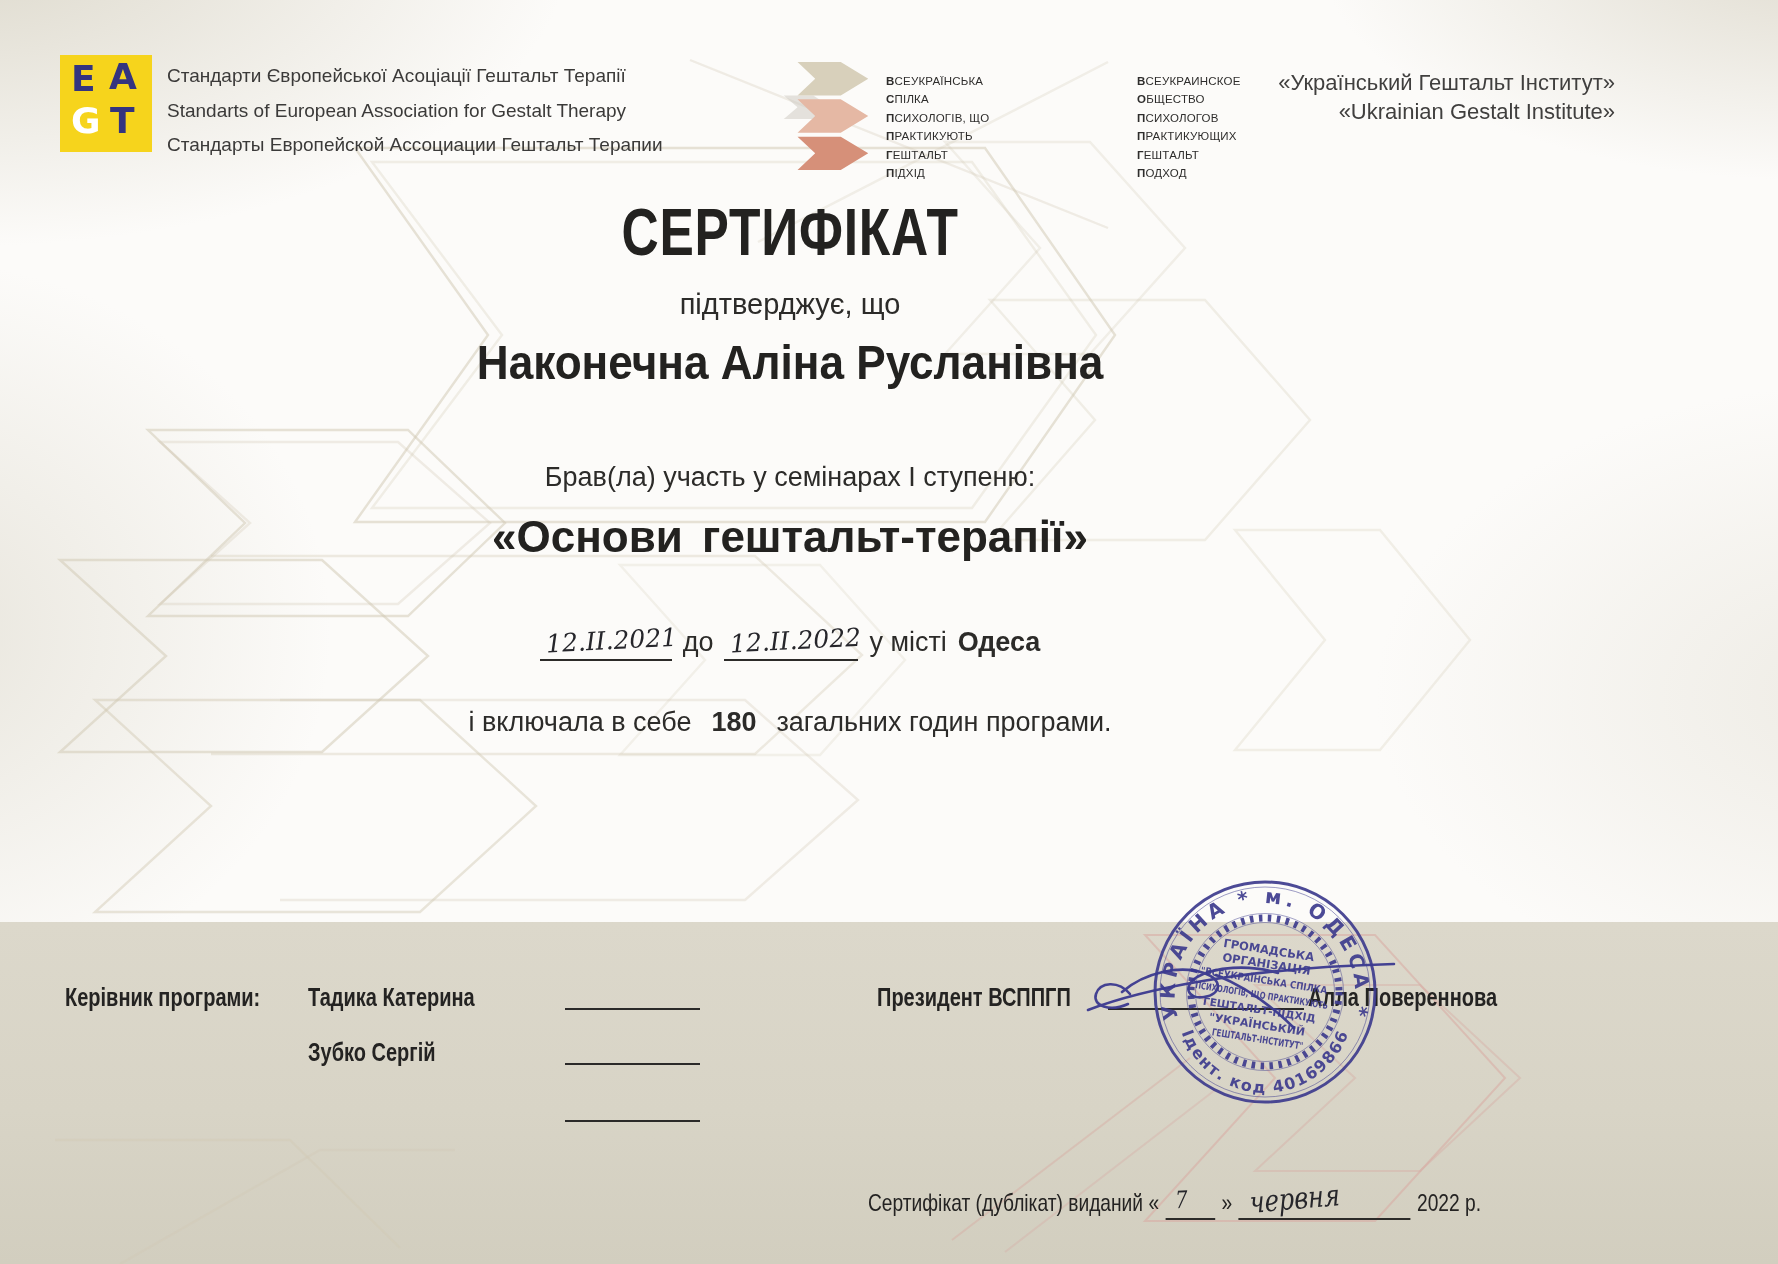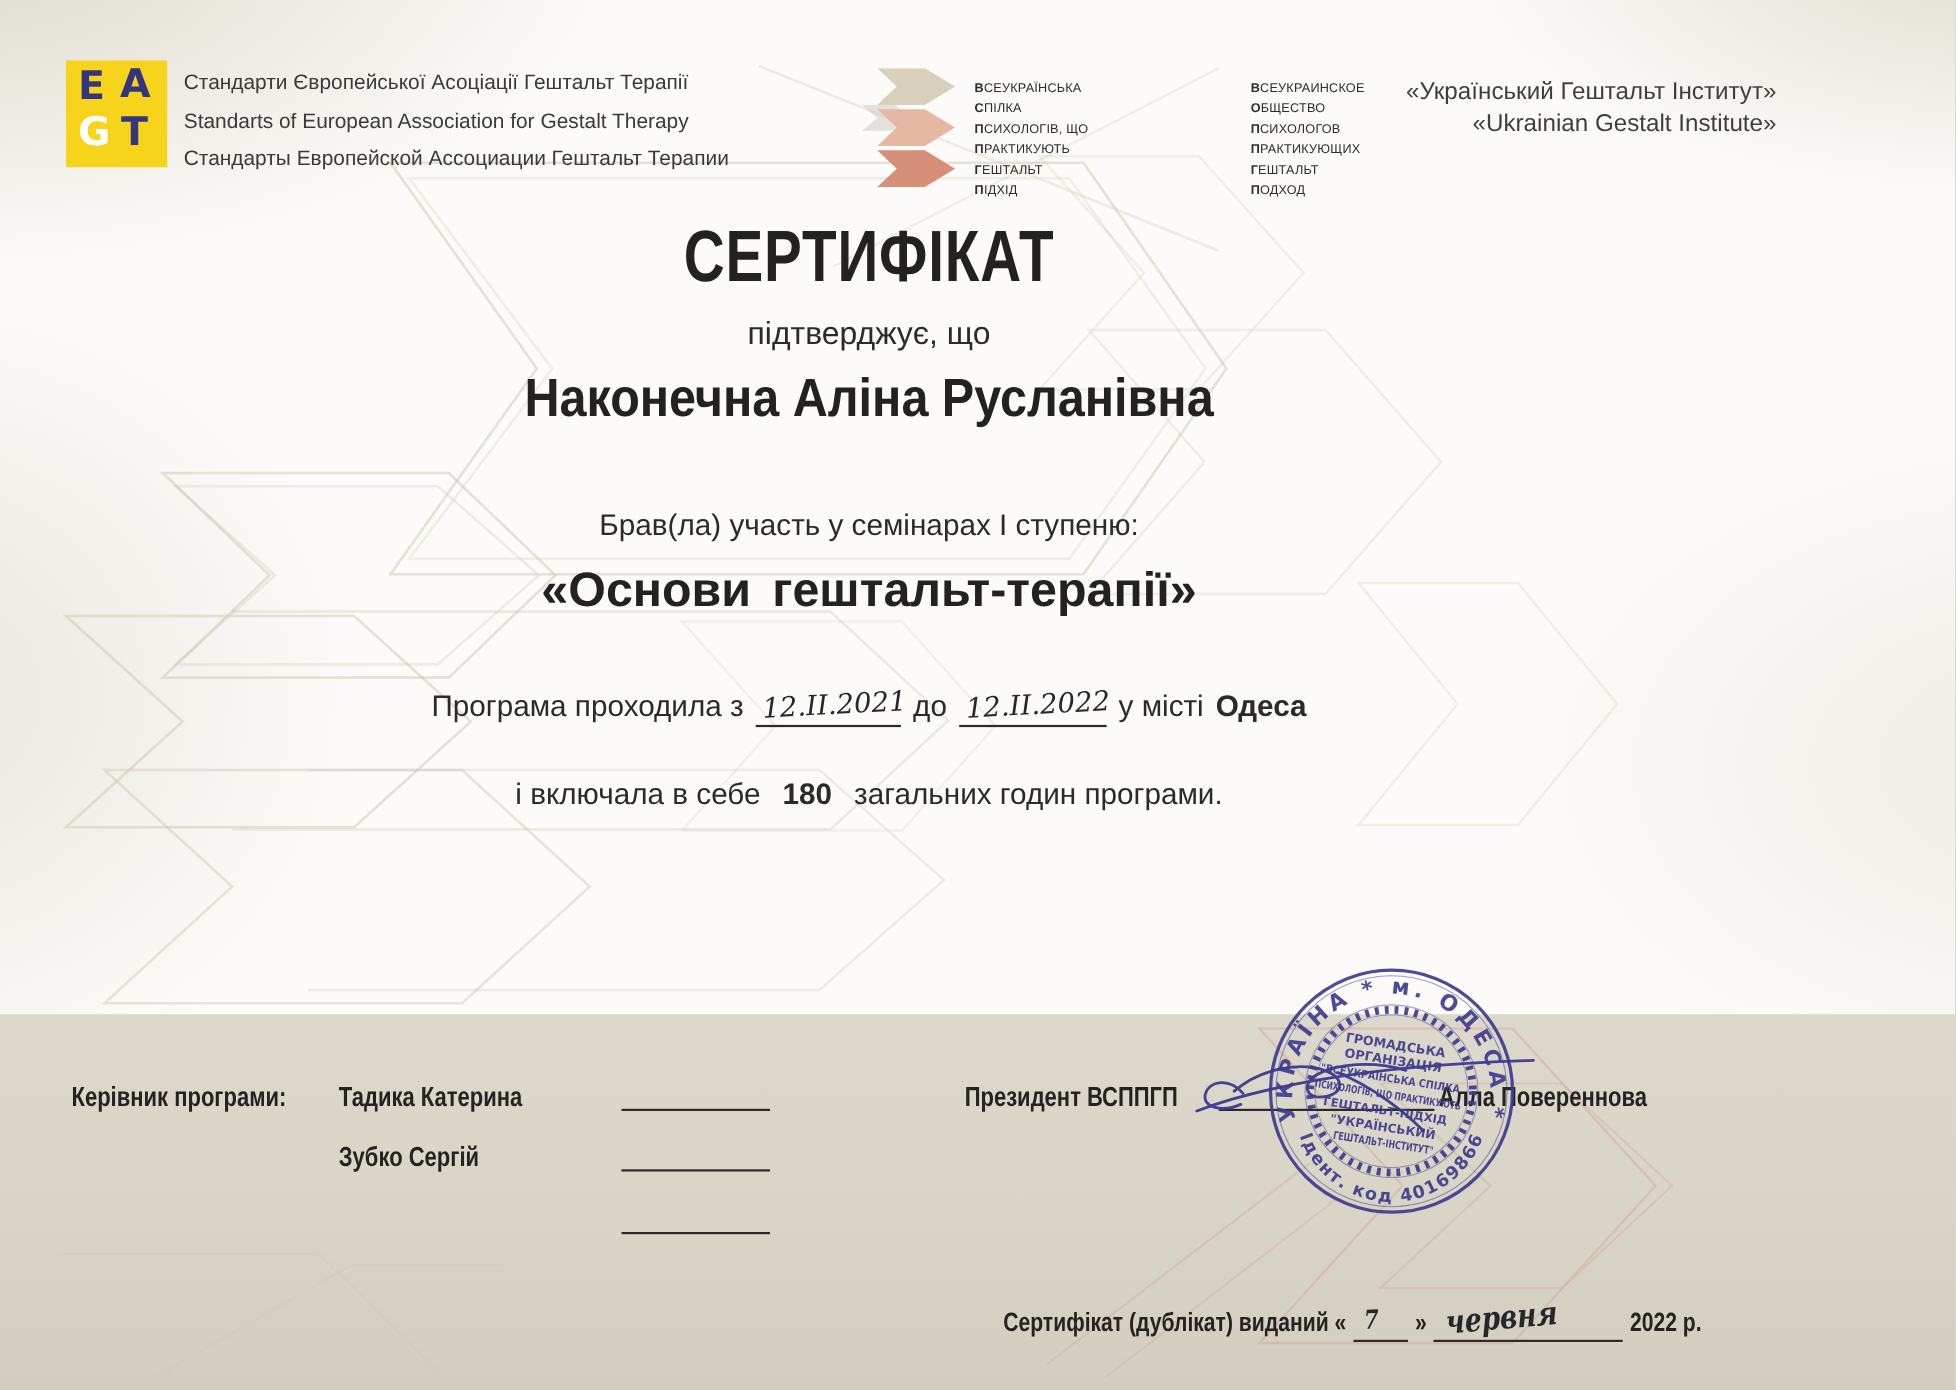--- a/index.html
+++ b/index.html
@@ -48,21 +48,21 @@
         white-space:nowrap;color:#26262b;}
   .hand-date{font-size:25px;transform:rotate(-3deg);}
   .bold{font-weight:bold;margin-top:15px;}
   .hours-row{top:692px;font-size:27px;}
 
   
   .sig{position:absolute;font-size:25px;font-weight:bold;white-space:nowrap;color:#242322;}
   .blankline{position:absolute;border-bottom:2px solid #2b2a29;height:0;}
 
   
-  .issue{position:absolute;left:912px;top:1186px;font-size:24px;font-weight:bold;color:#242322;text-align:right;}
+  .issue{position:absolute;left:868px;top:1186px;font-size:24px;font-weight:normal;color:#242322;text-align:right;}
   .issue .prow{align-items:flex-end;gap:8px;}
   .issue .lbl{line-height:34px;}
   .issue .blank{height:32px;border-bottom-width:2px;}
   .hand-day{font-size:24px;left:12px;transform:rotate(-2deg);}
   .hand-month{font-size:30px;left:14px;bottom:2px;transform:rotate(-4deg);}
 
   .stamp{position:absolute;left:980px;top:872px;z-index:3;}
 </style>
 </head>
 <body>
@@ -145,21 +145,20 @@
     </div>
     <div class="c-line confirms">підтверджує, що</div>
     <div class="c-line participation">Брав(ла) участь у семінарах І ступеню:</div>
     <div class="c-line name">
       <span class="t9">Наконечна Аліна Русланівна</span>
     </div>
     <div class="c-line course">«Основи гештальт-терапії»</div>
 
     <div class="c-line program-row">
       <span class="prow">
-        <span class="lbl">Програма проходила з</span>
         <span class="blank" style="width:132px;">
           <span class="hand hand-date">12.II.2021</span>
         </span>
         <span class="lbl">до</span>
         <span class="blank" style="width:134px;">
           <span class="hand hand-date">12.II.2022</span>
         </span>
         <span class="lbl">у місті</span>
         <span class="lbl bold">Одеса</span>
       </span>

